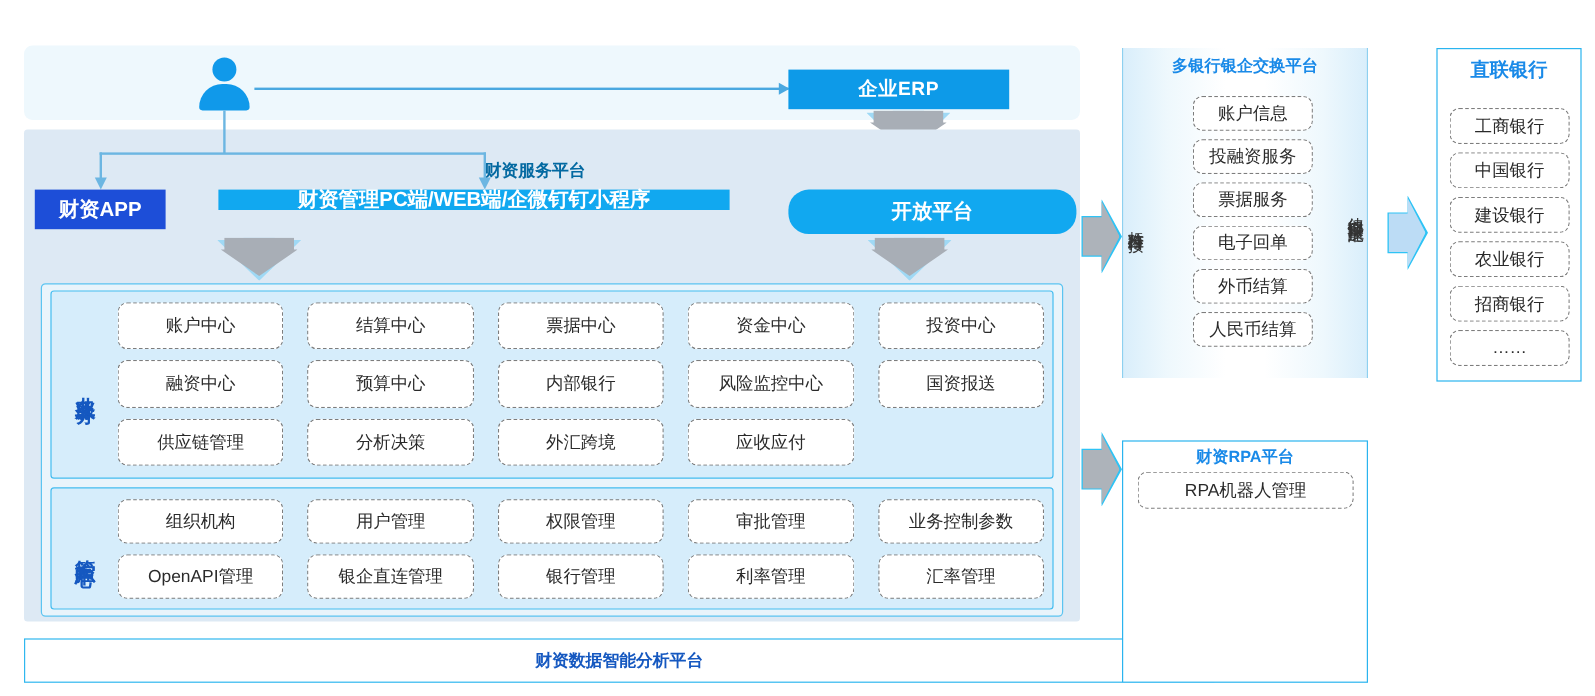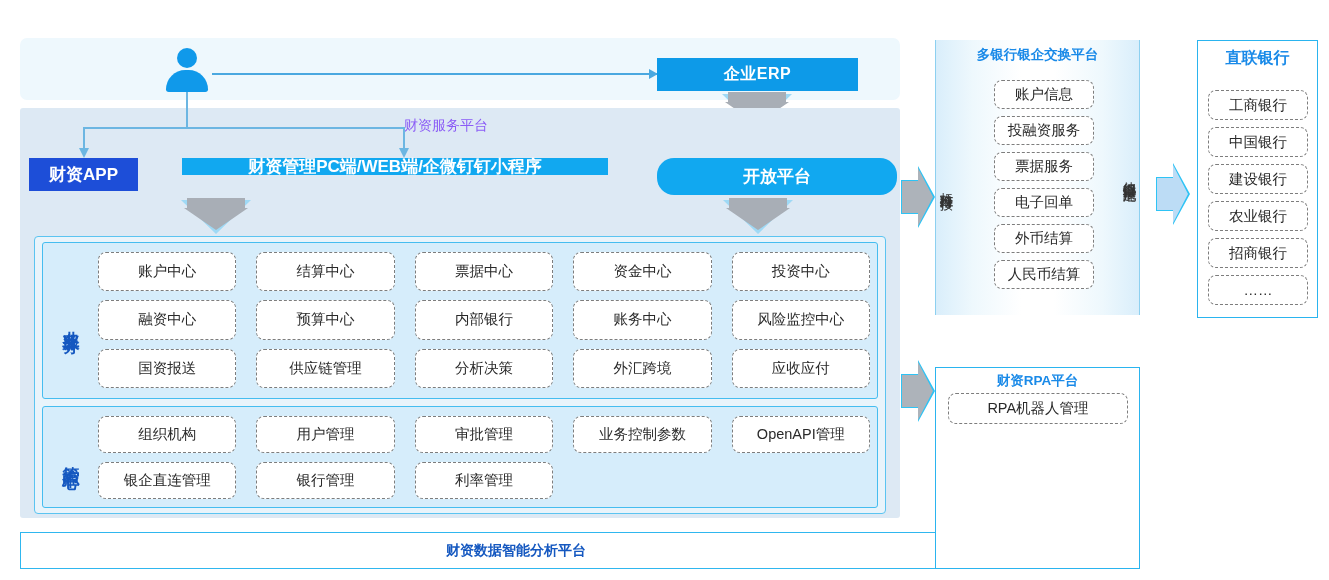--- a/index.html
+++ b/index.html
@@ -40,21 +40,21 @@
     left:212px; top:73px; width:445px; height:2px; background:#4aa8e0;
   }
   .line-to-erp:after{
     content:""; position:absolute; right:-1px; top:-4px;
     border-left:9px solid #4aa8e0;
     border-top:5px solid transparent;
     border-bottom:5px solid transparent;
   }
 
   .erp-box{
-    left:657px; top:58px; width:201px; height:33px;
+    left:657px; top:58px; width:184px; height:33px;
     background:#0d9ae8;
     color:#ffffff;
     font-size:16px; font-weight:700;
     display:flex; align-items:center; justify-content:center;
     letter-spacing:.5px;
   }
 
   
   .fat-arrow-down{
     width:70px; height:36px;
@@ -90,22 +90,22 @@
   .arrow-to-rpa{ left:901px; top:360px; }
   .arrow-to-direct{ left:1156px; top:163px; }
 
   
   .platform{
     left:20px; top:108px; width:880px; height:410px;
     background:#dde9f4;
     border-radius:3px;
   }
   .platform-title{
-    left:404px; top:117px;
-    color:#8b5cf6; font-size:14px; font-weight:400;
+    left:404px; top:134px;
+    color:#0369a1; font-size:14px; font-weight:700;
   }
 
   .btn-app{
     left:29px; top:158px; width:109px; height:33px;
     background:#1d4ed8; color:#fff;
     font-size:17px; font-weight:700;
     display:flex; align-items:center; justify-content:center;
   }
   .btn-pc{
     left:182px; top:158px; width:426px; height:17px;
@@ -291,40 +291,41 @@
   <div class="abs vlabel vlabel-biz">业务服务</div>
   <div class="abs mod-grid grid-biz">
       <div class="chip">账户中心</div>
       <div class="chip">结算中心</div>
       <div class="chip">票据中心</div>
       <div class="chip">资金中心</div>
       <div class="chip">投资中心</div>
       <div class="chip">融资中心</div>
       <div class="chip">预算中心</div>
       <div class="chip">内部银行</div>
-      <div class="chip">账务中心</div>
       <div class="chip">风险监控中心</div>
       <div class="chip">国资报送</div>
       <div class="chip">供应链管理</div>
       <div class="chip">分析决策</div>
       <div class="chip">外汇跨境</div>
       <div class="chip">应收应付</div>
     </div>
 
   <div class="abs group-box group-ctl"></div>
   <div class="abs vlabel vlabel-ctl">管控中心</div>
   <div class="abs mod-grid grid-ctl">
       <div class="chip">组织机构</div>
       <div class="chip">用户管理</div>
+      <div class="chip">权限管理</div>
       <div class="chip">审批管理</div>
       <div class="chip">业务控制参数</div>
       <div class="chip">OpenAPI管理</div>
       <div class="chip">银企直连管理</div>
       <div class="chip">银行管理</div>
       <div class="chip">利率管理</div>
+      <div class="chip">汇率管理</div>
     </div>
 
   <div class="abs bottom-bar">财资数据智能分析平台</div>
 
   <div class="abs fat-arrow-right arrow-to-exch">
     <span class="wing"></span>
       <span class="core"></span>
   </div>
   <div class="abs fat-arrow-right arrow-to-rpa">
     <span class="wing"></span>

